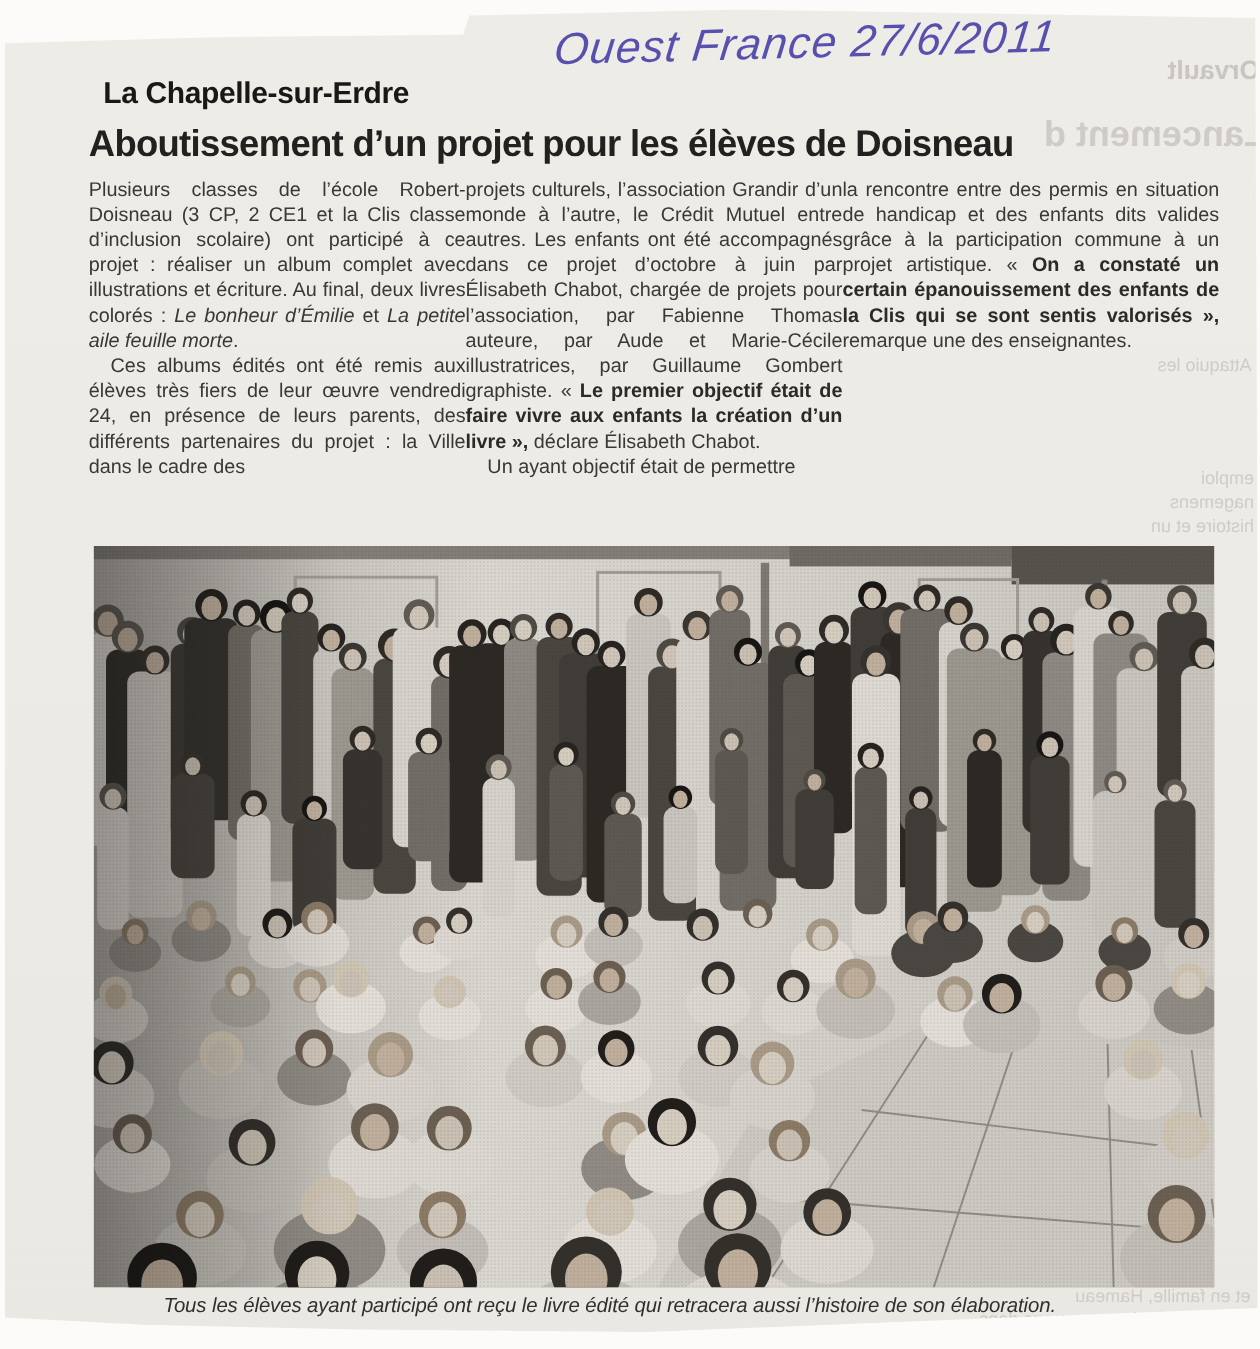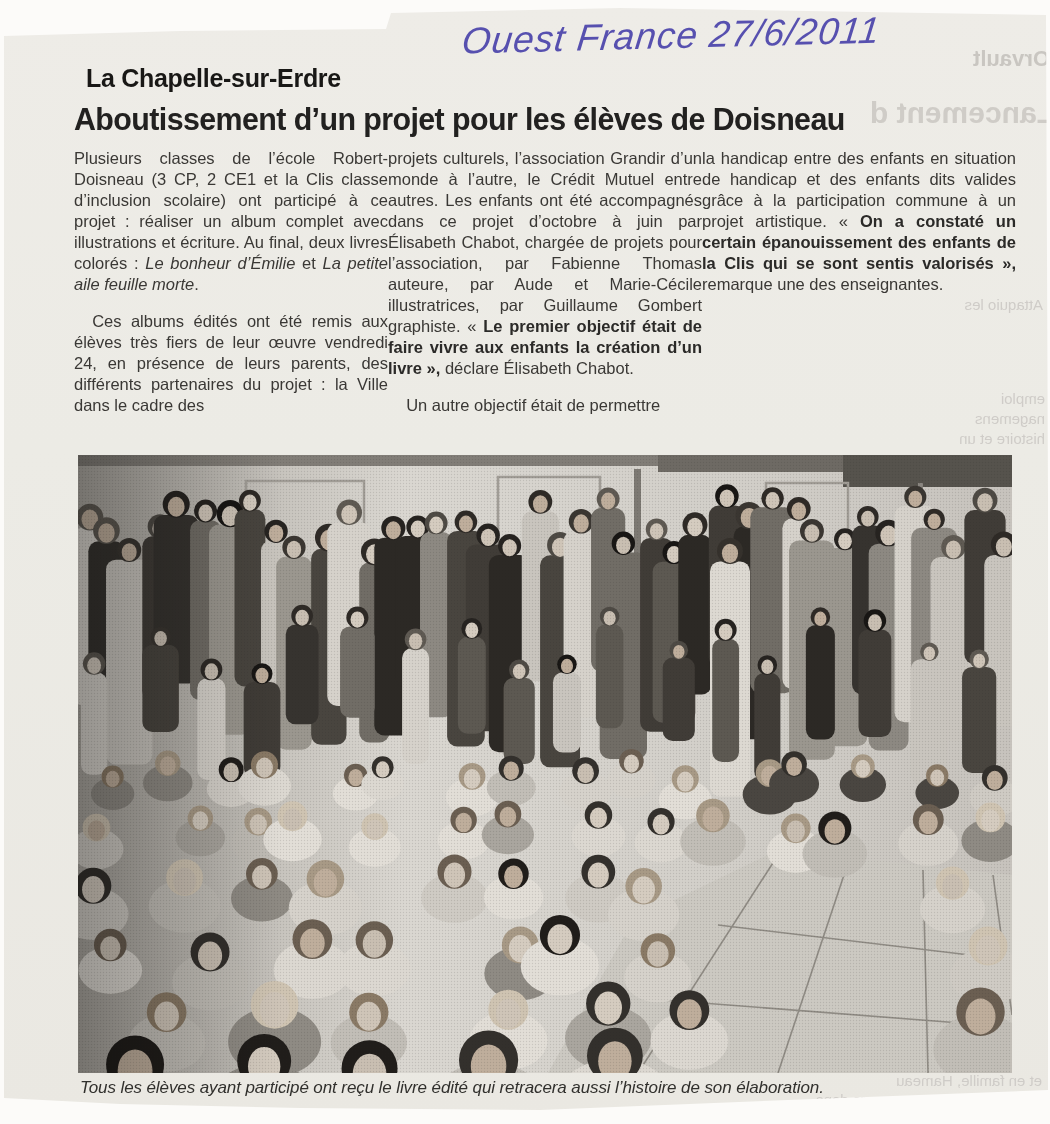--- a/index.html
+++ b/index.html
@@ -32,31 +32,31 @@
     font-size:31px;font-weight:bold;color:#222120;letter-spacing:-.6px;
     transform:scaleX(.98);transform-origin:left;white-space:nowrap;
   }
   .columns{
     position:absolute;left:74px;top:148px;width:942px;height:300px;
     display:flex;overflow:hidden;
   }
   .col{flex:1 1 0;font-size:16.5px;line-height:21px;color:#3a3835;
        text-align:justify;hyphens:auto;-webkit-hyphens:auto;}
   .col p{margin:0;}
-  .col p + p{text-indent:1.1em;margin-top:16px;}
+  .col p + p{text-indent:1.1em;margin-top:0;}
   .it{font-style:italic;}
   .bd{font-weight:bold;color:#2b2a28;}
   .photo-wrap{
     position:absolute;left:78px;top:455px;width:934px;height:618px;
     background:#cfccc6;overflow:hidden;
   }
   .photo-wrap svg{display:block;}
   .caption{
     position:absolute;left:80px;top:1078px;width:800px;
-    font-size:17px;font-style:italic;color:#31302d;letter-spacing:-.1px;
+    font-size:17px;font-style:italic;color:#31302d;letter-spacing:-.1px;text-align:right;
   }
   
   .st{position:absolute;color:#c9c6c1;transform:scaleX(-1);
       font-weight:bold;white-space:nowrap;}
   .st-orvault{left:975px;top:46px;font-size:22px;width:75px;}
   .st-lancement{left:880px;top:96px;font-size:30px;width:175px;color:#cfccc7;}
   .st-small{font-weight:normal;font-size:15px;color:#cfccc8;}
   .st-f1{left:938px;top:296px;width:105px;}
   .st-f2{left:975px;top:390px;width:70px;}
   .st-f3{left:960px;top:410px;width:85px;}
@@ -82,24 +82,24 @@
   <h2 class="kicker">La Chapelle-sur-Erdre</h2>
   <h1 class="headline">Aboutissement d’un projet pour les élèves de Doisneau</h1>
 
   <div class="columns">
     <div class="col">
         <p><span>Plusieurs classes de l’école Robert-Doisneau (3 CP, 2 CE1 et la Clis classe d’inclusion scolaire) ont participé à ce projet : réaliser un album complet avec illustrations et écriture. Au final, deux livres colorés : </span><span class="it">Le bonheur d’Émilie</span><span> et </span><span class="it">La petite aile feuille morte</span><span>.</span></p>
         <p><span>Ces albums édités ont été remis aux élèves très fiers de leur œuvre vendredi 24, en présence de leurs parents, des différents partenaires du projet : la Ville dans le cadre des</span></p>
       </div>
     <div class="col">
         <p><span>projets culturels, l’association Grandir d’un monde à l’autre, le Crédit Mutuel entre autres. Les enfants ont été accompagnés dans ce projet d’octobre à juin par Élisabeth Chabot, chargée de projets pour l’association, par Fabienne Thomas auteure, par Aude et Marie-Cécile illustratrices, par Guillaume Gombert graphiste. « </span><span class="bd">Le premier objectif était de faire vivre aux enfants la création d’un livre »,</span><span> déclare Élisabeth Chabot.</span></p>
-        <p><span>Un autre objectif était de permettre</span></p>
+        <p><span>Un ayant objectif était de permettre</span></p>
       </div>
     <div class="col">
-        <p><span>la handicap entre des enfants en situation de handicap et des enfants dits valides grâce à la participation commune à un projet artistique. « </span><span class="bd">On a constaté un certain épanouissement des enfants de la Clis qui se sont sentis valorisés »,</span><span> remarque une des enseignantes.</span></p>
+        <p><span>la rencontre entre des permis en situation de handicap et des enfants dits valides grâce à la participation commune à un projet artistique. « </span><span class="bd">On a constaté un certain épanouissement des enfants de la Clis qui se sont sentis valorisés »,</span><span> remarque une des enseignantes.</span></p>
       </div>
   </div>
 
   <div class="photo-wrap">
     <svg id="photo-svg" viewBox="0 0 934 618" width="934" height="618">
         <defs>
           <linearGradient id="wallGrad" x1="0" y1="0" x2="1" y2="0">
             <stop offset="0%" stop-color="#a9a59e"></stop>
             <stop offset="35%" stop-color="#dad7d1"></stop>
             <stop offset="70%" stop-color="#d2cfc9"></stop>

